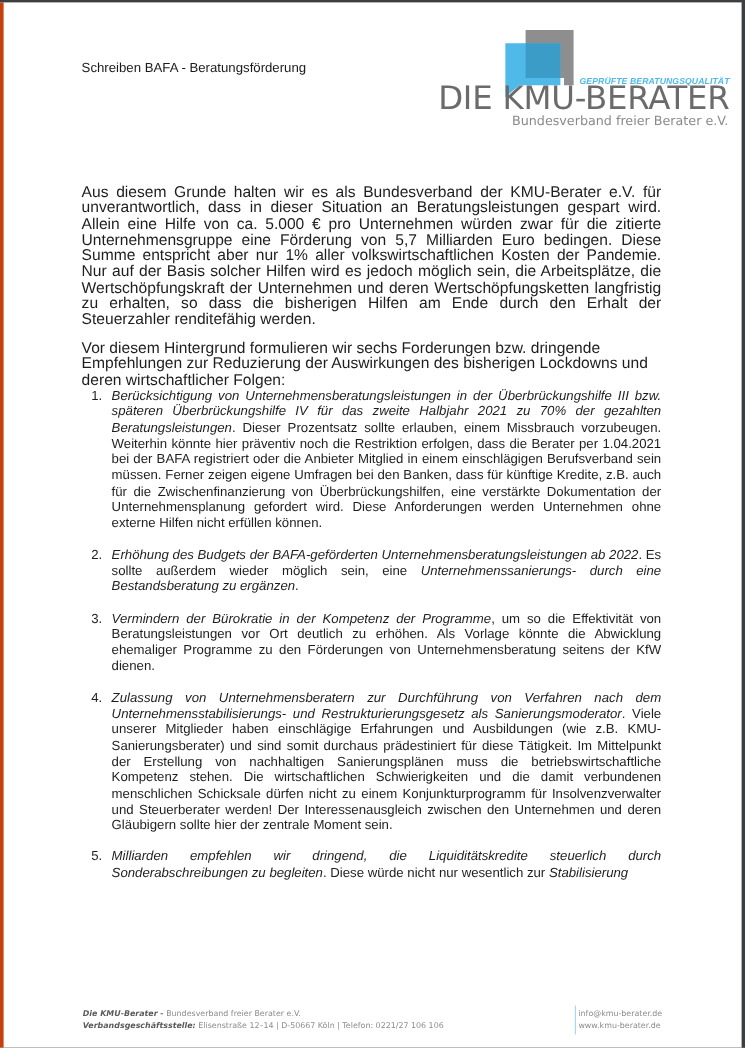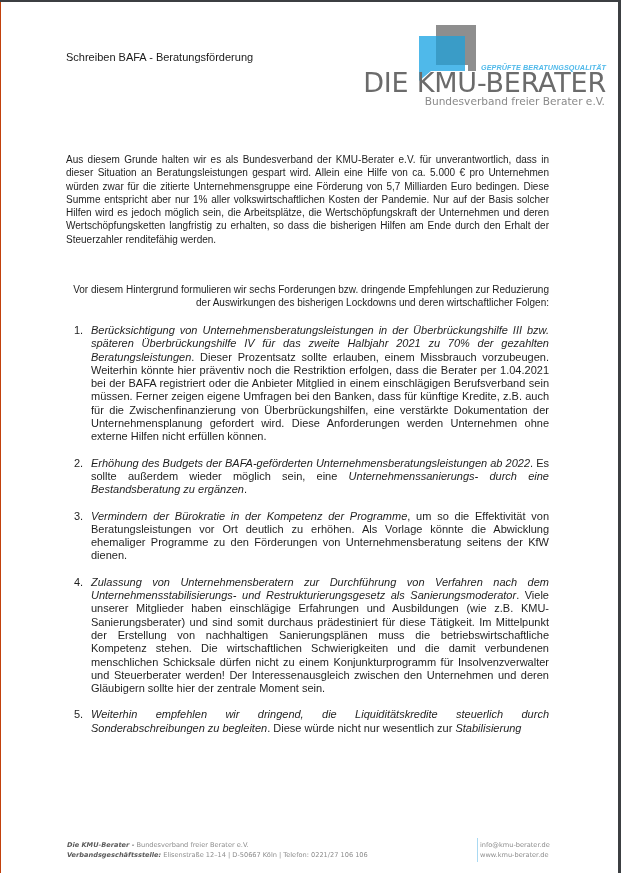--- a/index.html
+++ b/index.html
@@ -13,21 +13,21 @@
       position: relative;
       overflow: hidden;
     }
     .page {
       position: absolute;
       left: 0;
       top: 2px;
       width: 618px;
       height: 871px;
       background: #ffffff;
-      border-left: 1px solid #c2410c;
+      border-left: 3px solid #c2410c;
       box-sizing: border-box;
       font-family: "Liberation Sans", sans-serif;
       color: #1c1c1c;
     }
     .header-meta {
       position: absolute;
       left: 65px;
       top: 49px;
       font-size: 11px;
       line-height: 13.5px;
@@ -74,27 +74,27 @@
       font-family: "DejaVu Sans", sans-serif;
       font-size: 10.6px;
       color: #8a8a8a;
       white-space: nowrap;
     }
 
     .body-text {
       position: absolute;
       left: 65px;
       width: 483px;
-      font-size: 10px;
+      font-size: 13px;
       line-height: 13.3px;
       text-align: justify;
       color: #1e1e1e;
     }
     .p1 { top: 151px; }
-    .p2 { top: 281px; text-align: right; }
+    .p2 { top: 281px; text-align: left; }
 
     ol.demands {
       position: absolute;
       left: 65px;
       top: 322px;
       width: 483px;
       margin: 0;
       padding: 0;
       list-style: none;
       font-size: 11px;
@@ -189,21 +189,21 @@
     <li class="li-3">
       <span class="num-wrap">3.</span>
       <span class="it">Vermindern der Bürokratie in der Kompetenz der Programme</span><span>, um so die Effektivität von Beratungsleistungen vor Ort deutlich zu erhöhen. Als Vorlage könnte die Abwicklung ehemaliger Programme zu den Förderungen von Unternehmensberatung seitens der KfW dienen.</span>
     </li>
     <li class="li-4">
       <span class="num-wrap">4.</span>
       <span class="it">Zulassung von Unternehmensberatern zur Durchführung von Verfahren nach dem Unternehmensstabilisierungs- und Restrukturierungsgesetz als Sanierungsmoderator</span><span>. Viele unserer Mitglieder haben einschlägige Erfahrungen und Ausbildungen (wie z.B. KMU-Sanierungsberater) und sind somit durchaus prädestiniert für diese Tätigkeit. Im Mittelpunkt der Erstellung von nachhaltigen Sanierungsplänen muss die betriebswirtschaftliche Kompetenz stehen. Die wirtschaftlichen Schwierigkeiten und die damit verbundenen menschlichen Schicksale dürfen nicht zu einem Konjunkturprogramm für Insolvenzverwalter und Steuerberater werden! Der Interessenausgleich zwischen den Unternehmen und deren Gläubigern sollte hier der zentrale Moment sein.</span>
     </li>
     <li class="li-5">
       <span class="num-wrap">5.</span>
-      <span class="it">Weiterhin empfehlen wir dringend, die Liquiditätskredite steuerlich durch Sonderabschreibungen zu begleiten</span><span>. Diese würde nicht nur wesentlich zur </span><span class="it">Stabilisierung</span>
+      <span class="it">Milliarden empfehlen wir dringend, die Liquiditätskredite steuerlich durch Sonderabschreibungen zu begleiten</span><span>. Diese würde nicht nur wesentlich zur </span><span class="it">Stabilisierung</span>
     </li>
   </ol>
 
   <div class="footer">
     <div class="left">
       <div><b>Die KMU-Berater -</b><span> Bundesverband freier Berater e.V.</span></div>
       <div><b>Verbandsgeschäftsstelle:</b><span> Elisenstraße 12–14 | D-50667 Köln | Telefon: 0221/27 106 106</span></div>
     </div>
     <div class="divider"></div>
     <div class="right">

